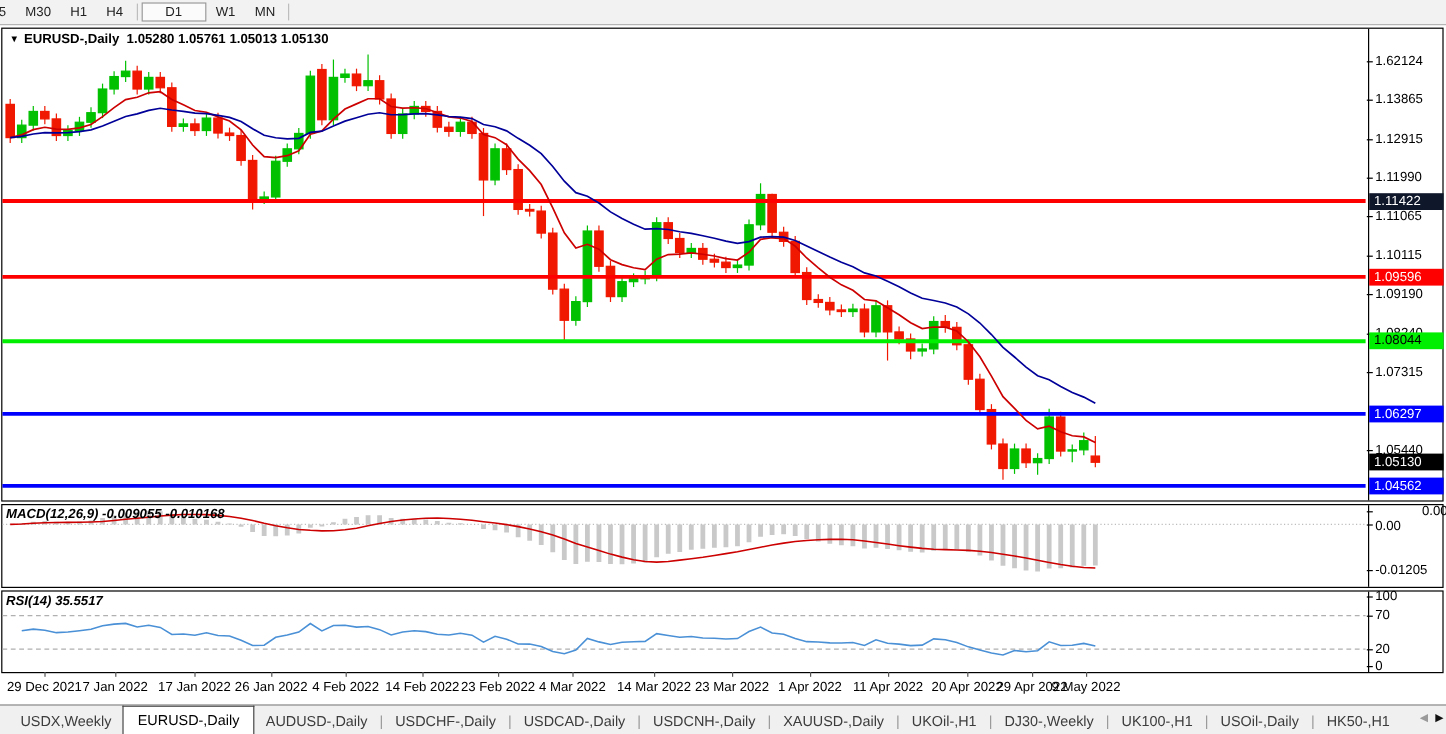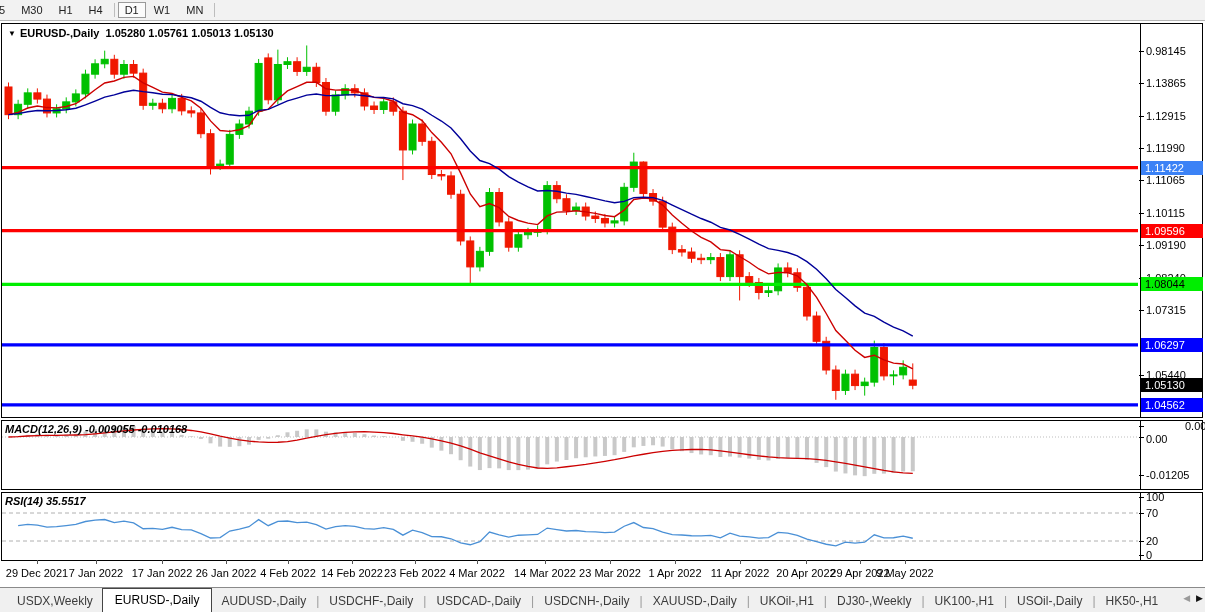--- a/index.html
+++ b/index.html
@@ -3,21 +3,21 @@
 <meta charset="utf-8">
 <style>
   html,body{margin:0;padding:0;background:#fff;}
   .screen{position:relative;width:1205px;height:612px;overflow:hidden;
           font-family:"Liberation Sans",sans-serif;font-size:11px;color:#000;background:#fff;}
   
   .toolbar{position:absolute;left:0;top:0;width:1205px;height:20px;background:#f2f2f2;
            border-bottom:1px solid #b5b5b5;display:flex;align-items:center;}
   .tf-btn{padding:2px 8px;color:#222;cursor:default;white-space:nowrap;}
   .tf-btn.partial{padding-left:1px;margin-left:-2px;}
-  .tf-btn.active{background:#fbfbfb;border:1px solid #9a9a9a;padding:1px 6px;}
+  .tf-btn.active{background:#fbfbfb;border:1px solid #9a9a9a;padding:1px 19px;}
   .tf-sep{width:1px;height:14px;background:#bdbdbd;margin:0 3px;}
   
   .panel{position:absolute;left:1px;width:1202px;background:#fff;border:1px solid #000;box-sizing:border-box;}
   .panel-main{top:23px;height:395px;}
   .panel-macd{top:420px;height:70px;}
   .panel-rsi{top:492px;height:69px;}
   .axis-sep{position:absolute;top:0;bottom:0;left:1138px;width:1px;background:#000;}
   .chart-canvas{position:absolute;left:0;top:0;z-index:5;}
   .chart-title{position:absolute;left:8px;top:27px;z-index:6;font-weight:700;white-space:nowrap;}
   .chart-title .tri{font-size:8px;vertical-align:1px;margin-right:4px;}
@@ -374,21 +374,21 @@
   <div class="pane-label" style="top:423px">
     <span>MACD(12,26,9)</span>
     <span>-0.009055 -0.010168</span>
   </div>
   <div class="pane-label" style="top:495px">
     <span>RSI(14)</span>
     <span>35.5517</span>
   </div>
 
   <div id="overlays">
-      <div class="tick-label" style="top: 45px;">0.98145</div>
+      <div class="tick-label" style="top: 45px;">1.62124</div>
       <div class="tick-mark" style="top: 51px;"></div>
       <div class="tick-label" style="top: 77.005px;">1.13865</div>
       <div class="tick-mark" style="top: 83.005px;"></div>
       <div class="tick-label" style="top: 109.875px;">1.12915</div>
       <div class="tick-mark" style="top: 115.875px;"></div>
       <div class="tick-label" style="top: 141.88px;">1.11990</div>
       <div class="tick-mark" style="top: 147.88px;"></div>
       <div class="tick-label" style="top: 173.885px;">1.11065</div>
       <div class="tick-mark" style="top: 179.885px;"></div>
       <div class="tick-label" style="top: 206.755px; text-align: right;">1.10115</div>
@@ -408,21 +408,21 @@
       <div class="tick-label" style="top: 469.259px;">-0.01205</div>
       <div class="tick-mark" style="top: 475.259px;"></div>
       <div class="tick-label" style="top: 491px;">100</div>
       <div class="tick-mark" style="top: 497px;"></div>
       <div class="tick-label" style="top: 507px;">70</div>
       <div class="tick-mark" style="top: 513px;"></div>
       <div class="tick-label" style="top: 535px;">20</div>
       <div class="tick-mark" style="top: 541px;"></div>
       <div class="tick-label" style="top: 549px;">0</div>
       <div class="tick-mark" style="top: 555px;"></div>
-      <div class="price-badge" style="top: 160.533px; background: #3b82f6; color: rgb(255, 255, 255);">1.11422</div>
+      <div class="price-badge" style="top: 160.533px; background: #0f172a; color: rgb(255, 255, 255);">1.11422</div>
       <div class="price-badge" style="top: 223.712px; background: rgb(255, 0, 0); color: rgb(255, 255, 255);">1.09596</div>
       <div class="price-badge" style="top: 277.412px; background: rgb(0, 238, 0); color: rgb(0, 0, 0);">1.08044</div>
       <div class="price-badge" style="top: 337.858px; background: rgb(0, 0, 255); color: rgb(255, 255, 255);">1.06297</div>
       <div class="price-badge" style="top: 397.889px; background: rgb(0, 0, 255); color: rgb(255, 255, 255);">1.04562</div>
       <div class="price-badge" style="top: 378.236px; background: rgb(0, 0, 0); color: rgb(255, 255, 255);">1.05130</div>
       <div class="date-label" style="left: 37px;">29 Dec 2021</div>
       <div class="date-tick" style="left: 37px;"></div>
       <div class="date-label" style="left: 96px;">7 Jan 2022</div>
       <div class="date-tick" style="left: 96px;"></div>
       <div class="date-label" style="left: 162px;">17 Jan 2022</div>

